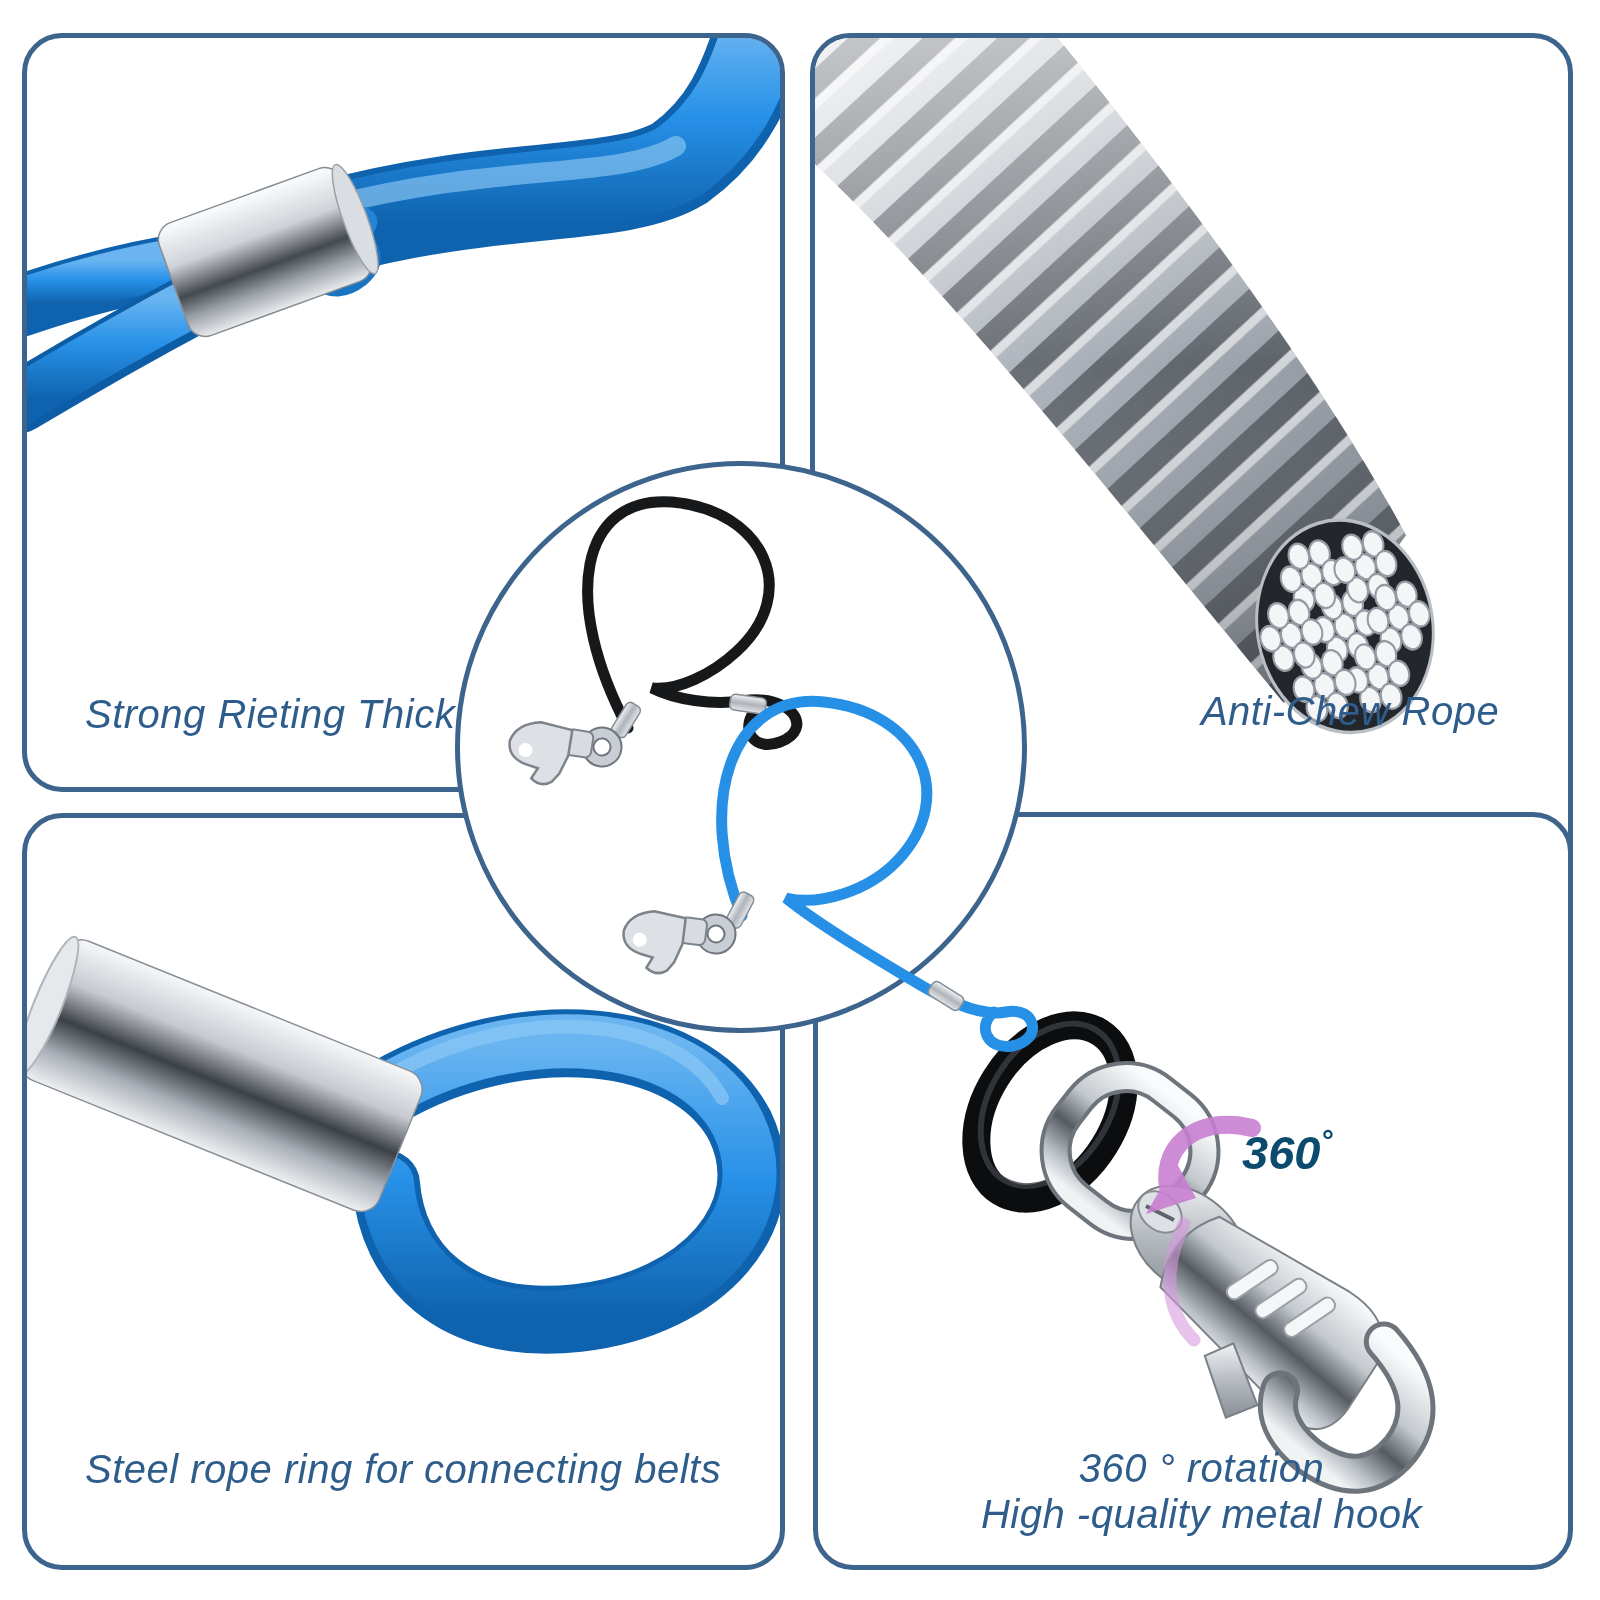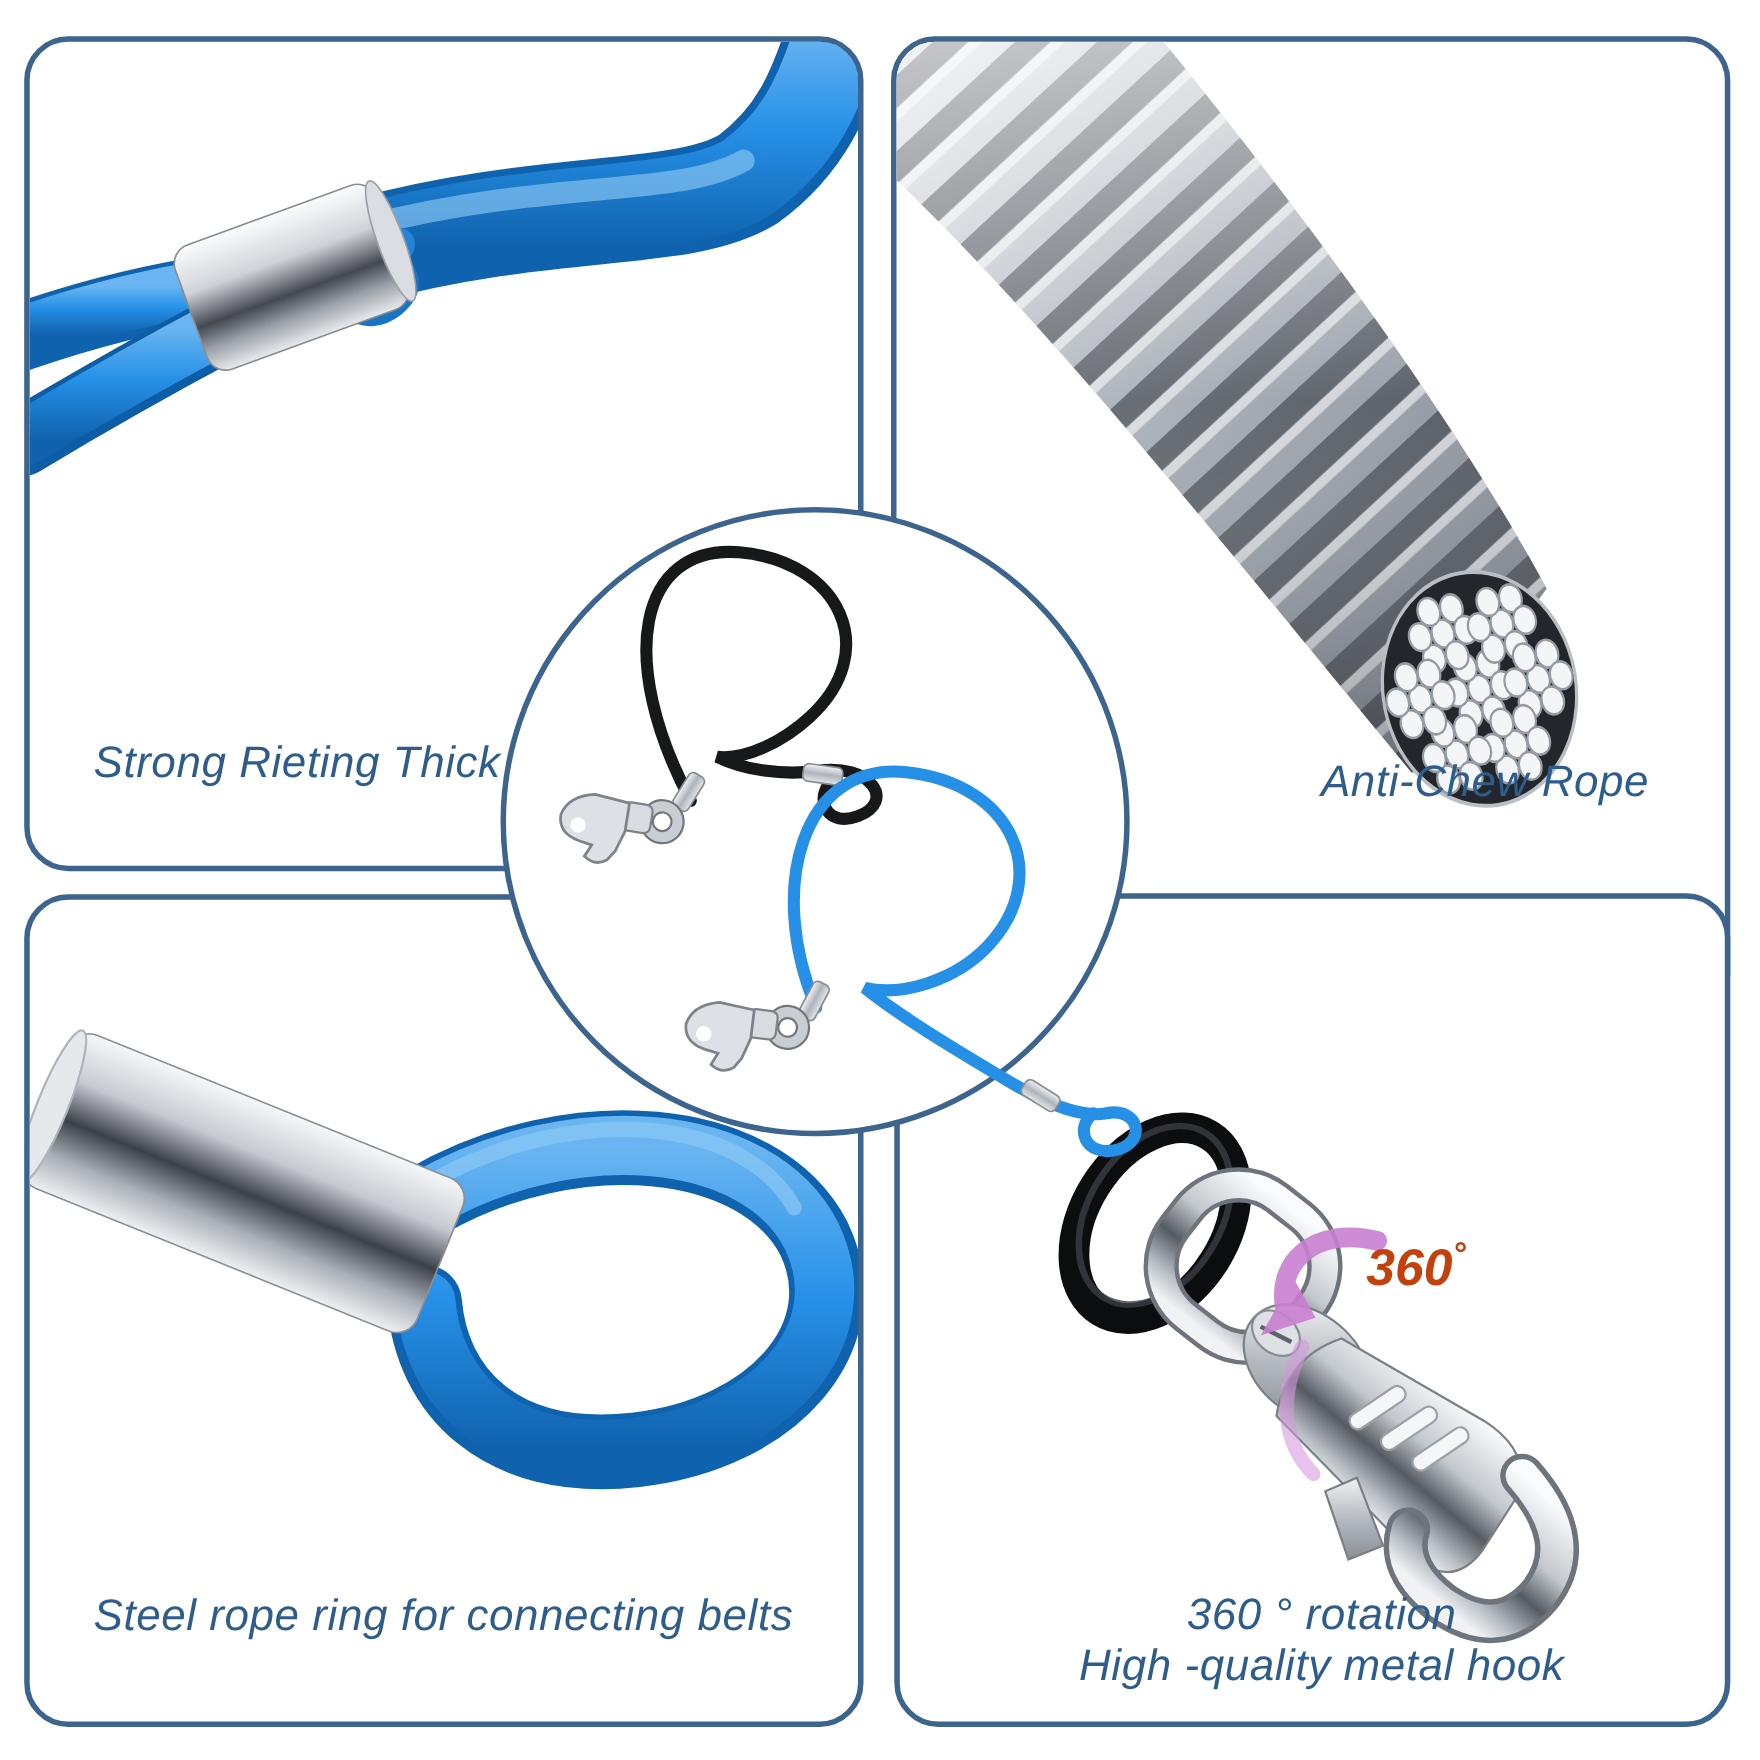--- a/index.html
+++ b/index.html
@@ -7,25 +7,25 @@
          font-family:"Liberation Sans", sans-serif;}
   .panel{position:absolute;background:#ffffff;border:5px solid #3d648c;border-radius:40px;overflow:hidden;box-sizing:border-box;}
   #p-tl{left:22px;top:33px;width:763px;height:759px;}
   #p-tr{left:810px;top:33px;width:763px;height:893px;}
   #p-bl{left:22px;top:813px;width:763px;height:757px;}
   #p-br{left:813px;top:812px;width:760px;height:758px;}
   .panel svg.art{position:absolute;left:0;top:0;width:100%;height:100%;display:block;}
   .caption{position:absolute;color:#2e5d8c;font-style:italic;font-size:40px;line-height:46px;
            letter-spacing:.5px;white-space:nowrap;}
   .caption span{display:block;}
-  #cap-tl{left:58px;top:632px;text-align:left;font-style:italic;}
+  #cap-tl{left:58px;top:653px;text-align:left;font-style:italic;}
   #cap-tr{left:330px;top:650px;width:410px;text-align:center;}
   #cap-bl{left:58px;top:628px;}
   #cap-br{left:0;right:0;top:628px;text-align:center;padding-left:17px;}
-  #badge-360{position:absolute;left:424px;top:300px;color:#c2410c;font-style:italic;font-weight:bold;
+  #badge-360{position:absolute;left:424px;top:300px;color:#0c4a6e;font-style:italic;font-weight:bold;
              font-size:47px;line-height:47px;}
   #badge-360 .deg{font-size:30px;vertical-align:18px;font-weight:bold;}
   #circle-inset{position:absolute;left:455px;top:461px;width:572px;height:572px;background:#ffffff;
                 border:5px solid #3d648c;border-radius:50%;z-index:5;box-sizing:border-box;}
   #center-art{position:absolute;left:0;top:0;width:1600px;height:1600px;z-index:6;pointer-events:none;}
 </style>
 </head>
 <body>
 
 <div id="stage">

